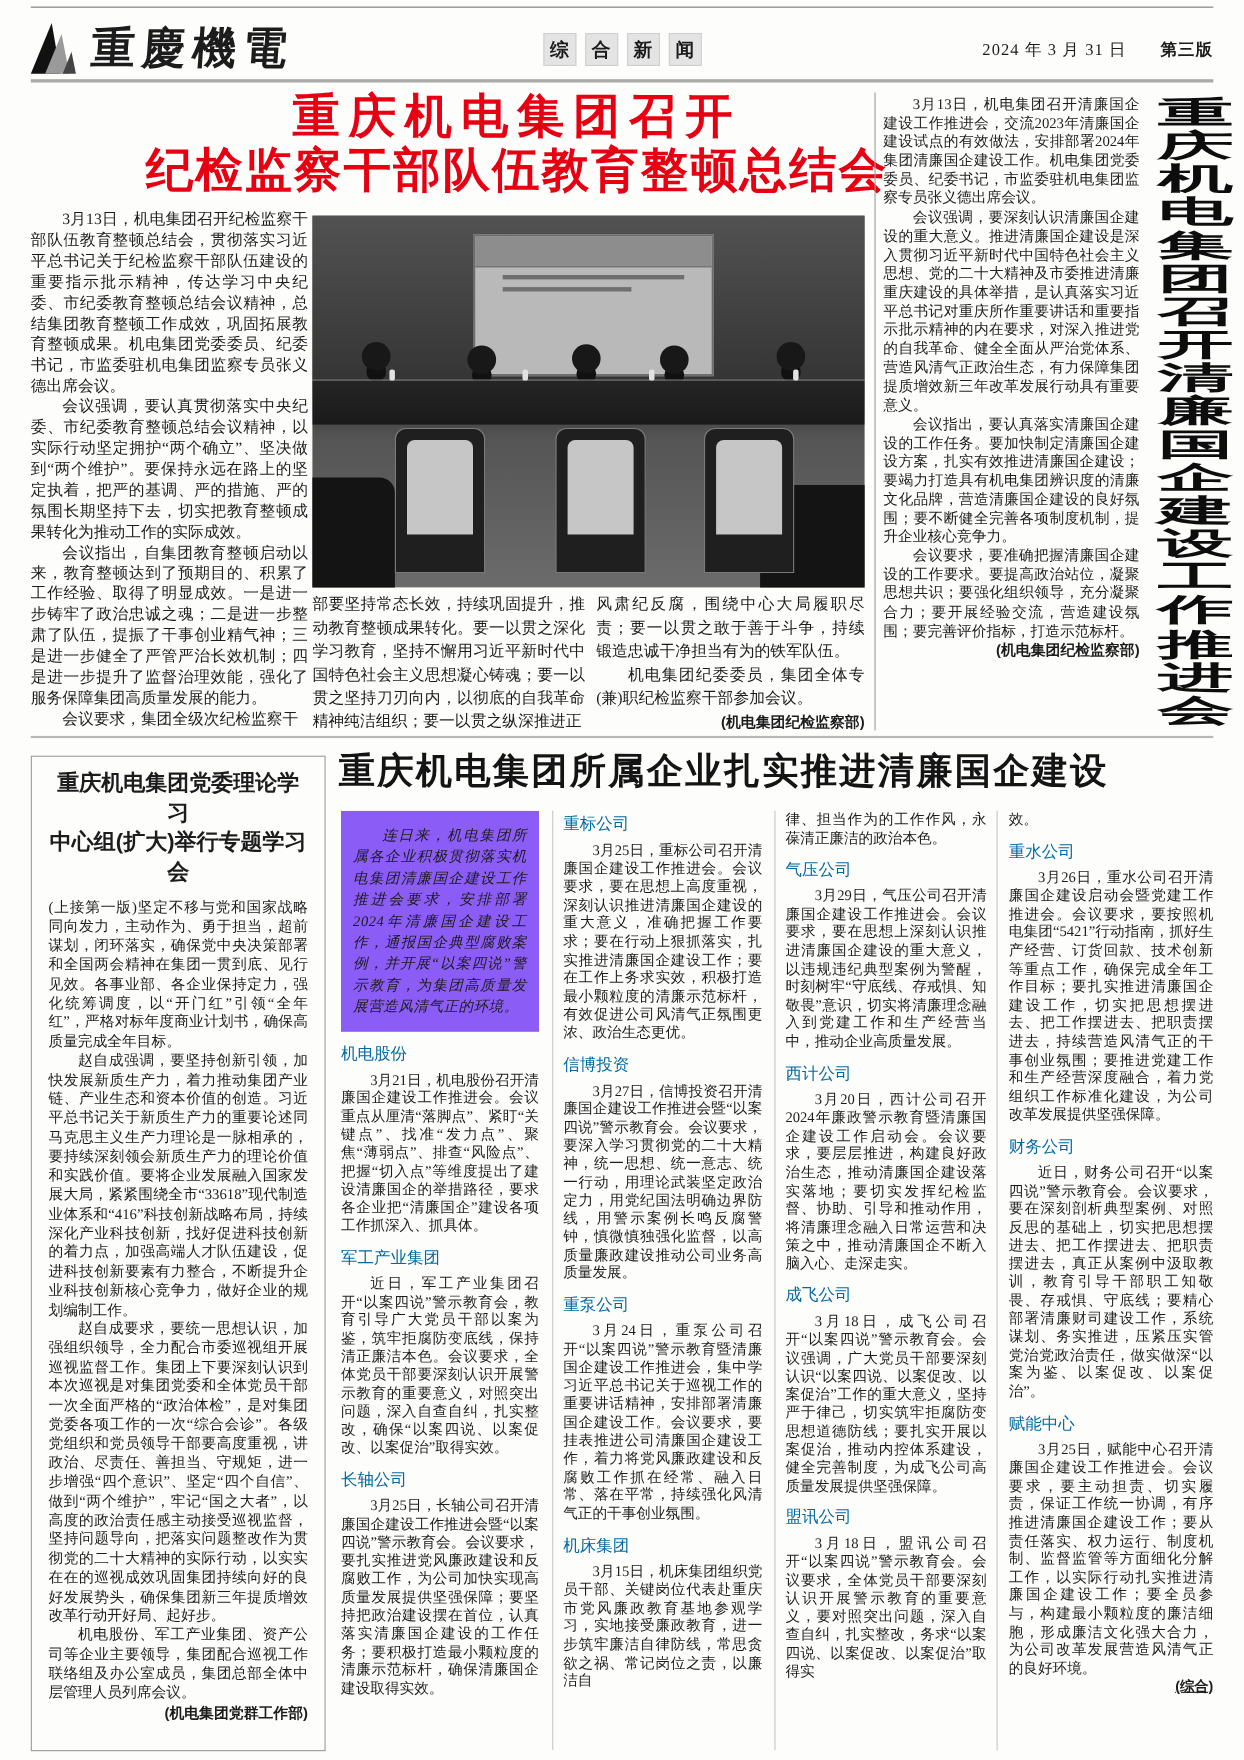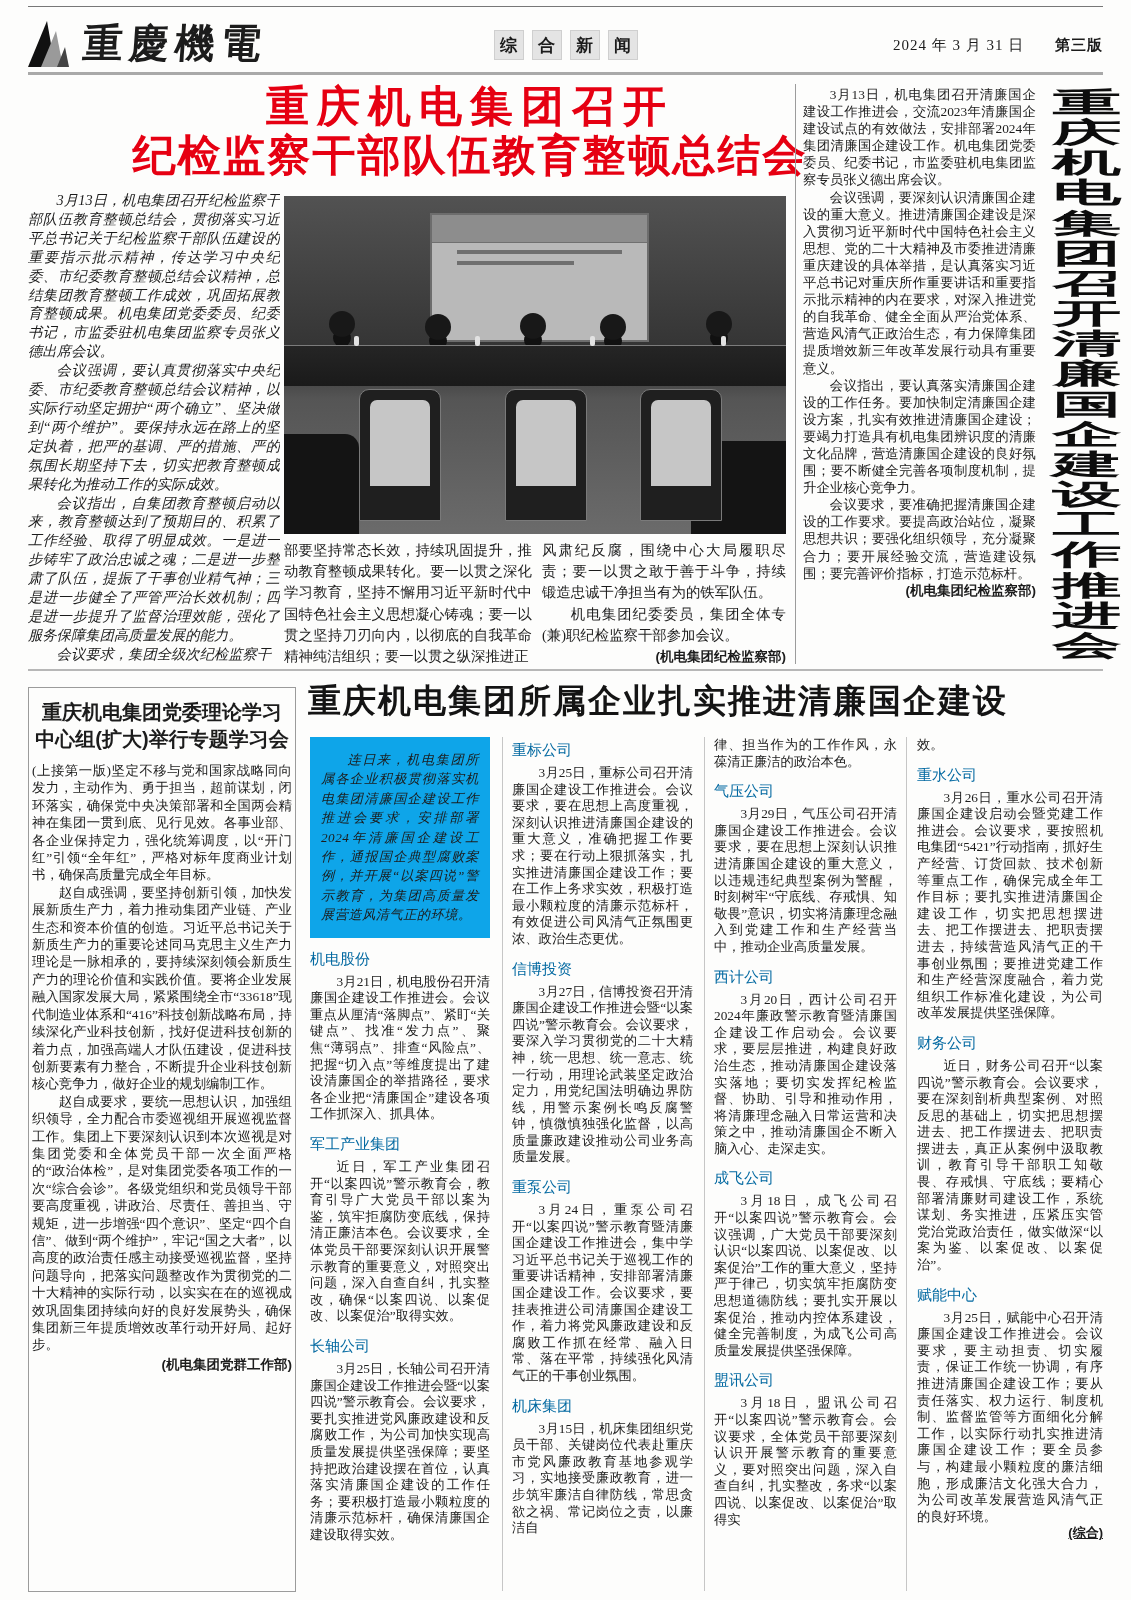--- a/index.html
+++ b/index.html
@@ -20,21 +20,21 @@
   .issue-info{position:absolute;right:0;top:22px;font-size:15px;letter-spacing:1px;}
   .issue-info .ed{margin-left:26px;font-weight:bold;}
   .header-rule{position:absolute;left:28px;right:28px;top:72px;height:3px;background:#a9a9a9;}
   
   .lead-hl{position:absolute;left:70px;top:82px;width:800px;text-align:center;color:#e60012;
         font-family:"Liberation Sans","DejaVu Sans",sans-serif;font-weight:900;margin:0;}
   .lead-hl .hl1{display:block;font-size:43px;line-height:48px;letter-spacing:8px;}
   .lead-hl .hl2{display:block;font-size:43px;line-height:50px;letter-spacing:2px;}
   .col{text-align:justify;}
   .col p{margin:0;text-indent:2em;}
-  .lead-left{position:absolute;left:28px;top:191px;width:252px;height:472px;font-size:14.3px;line-height:18.9px;overflow:hidden;font-style:italic;}
+  .lead-left{position:absolute;left:28px;top:191px;width:252px;height:472px;font-size:14.3px;line-height:18.9px;overflow:hidden;}
   
   .photo{position:absolute;left:284px;top:196px;width:502px;height:338px;overflow:hidden;
         background:linear-gradient(#4c4c4c,#383838 44%,#2e2e2e 46%,#555 60%,#6b6b6b);}
   .ph-backwall{position:absolute;left:0;top:0;width:100%;height:44%;background:linear-gradient(#525252,#353535);}
   .ph-screen{position:absolute;left:29%;top:5%;width:43%;height:37%;background:#b9b9b9;border:2px solid #6d6d6d;}
   .ph-screen .bar{height:22%;background:#8d8d8d;border-bottom:1px solid #707070;}
   .ph-screen .tline{height:4px;background:#6f6f6f;margin:7px 12% 0 12%;}
   .ph-screen .tline.short{margin-right:34%;}
   .ph-table{position:absolute;left:0;top:44%;width:100%;height:12%;background:linear-gradient(#252525,#1a1a1a);border-top:1px solid #7c7c7c;}
   .bottle{position:absolute;top:41.5%;width:5px;height:10px;background:#e2e2e2;border-radius:2px;}
@@ -50,37 +50,37 @@
   .byline{font-weight:bold;text-align:right;font-family:"Liberation Sans",sans-serif;font-size:13.5px;}
   
   .vrule{position:absolute;width:1px;background:#9c9c9c;}
   .right-col{position:absolute;left:803px;top:86px;width:233px;height:578px;font-size:13.4px;line-height:17.1px;overflow:hidden;}
   .v-headline{position:absolute;left:1044px;top:88px;width:86px;height:572px;display:flex;flex-direction:column;
         justify-content:space-between;align-items:center;font-family:"Liberation Sans","DejaVu Sans",sans-serif;}
   .v-headline span{display:block;font-size:28px;line-height:29px;font-weight:900;transform:scaleX(2.45);white-space:nowrap;color:#0d0d0d;}
   .divider{position:absolute;left:28px;width:1075px;top:669px;height:2px;background:#b7b7b7;}
   
   .study-box{position:absolute;left:28px;top:687px;width:268px;height:905px;border:1px solid #9b9b9b;
-        box-sizing:border-box;padding:11px 3px;overflow:hidden;}
+        box-sizing:border-box;padding:11px 15px;overflow:hidden;}
   .study-title{text-align:center;font-family:"Liberation Sans",sans-serif;font-weight:900;font-size:20px;line-height:27px;margin-bottom:9px;}
   .study-title span{display:block;}
   .study-body{font-size:13.4px;line-height:17.4px;text-align:justify;}
   .study-body p{margin:0;text-indent:2em;}
   .study-box .byline{margin-top:2px;text-align:right;}
   
   .ent-headline{position:absolute;left:308px;top:679px;width:795px;margin:0;
         font-family:"Liberation Sans","DejaVu Sans",sans-serif;font-weight:900;font-size:33px;letter-spacing:2px;color:#141414;}
   .ent-col{position:absolute;top:737px;height:858px;overflow:hidden;font-size:13.3px;line-height:16.6px;text-align:justify;}
   .ent-col p{margin:0;text-indent:2em;font-family:Liberation Serif, serif;}
   .ent-c1{left:310px;width:180px;}
   .ent-c2{left:512px;width:181px;}
   .ent-c3{left:714px;width:183px;}
   .ent-c4{left:917px;width:186px;}
   .colrule{top:737px;height:854px;background:#c6c6c6;}
-  .intro-box{background:#0ea5e9;padding:13px 11px;font-style:italic;font-size:13.2px;line-height:19.4px;
+  .intro-box{background:#8b5cf6;padding:13px 11px;font-style:italic;font-size:13.2px;line-height:19.4px;
         letter-spacing:0.5px;text-indent:2em;margin-bottom:1px;}
   .sec-h{font-family:"Liberation Sans","DejaVu Sans",sans-serif;font-weight:400;font-size:15px;line-height:22px;
         margin:10px 0 4px 0;text-indent:0 !important;color:#0369a1;}
   .sec-h.first{margin-top:2px;}
   .byline-inline{float:right;font-weight:bold;font-family:"Liberation Sans",sans-serif;font-size:13px;text-decoration:underline;}
 </style>
 </head>
 <body>
 
 <div class="page">
@@ -192,20 +192,21 @@
 
   <div class="study-box">
     <div class="study-title">
       <span>重庆机电集团党委理论学习</span>
       <span>中心组(扩大)举行专题学习会</span>
     </div>
     <div class="study-body">
       <p class="cont">(上接第一版)坚定不移与党和国家战略同向发力，主动作为、勇于担当，超前谋划，闭环落实，确保党中央决策部署和全国两会精神在集团一贯到底、见行见效。各事业部、各企业保持定力，强化统筹调度，以“开门红”引领“全年红”，严格对标年度商业计划书，确保高质量完成全年目标。</p>
       <p>赵自成强调，要坚持创新引领，加快发展新质生产力，着力推动集团产业链、产业生态和资本价值的创造。习近平总书记关于新质生产力的重要论述同马克思主义生产力理论是一脉相承的，要持续深刻领会新质生产力的理论价值和实践价值。要将企业发展融入国家发展大局，紧紧围绕全市“33618”现代制造业体系和“416”科技创新战略布局，持续深化产业科技创新，找好促进科技创新的着力点，加强高端人才队伍建设，促进科技创新要素有力整合，不断提升企业科技创新核心竞争力，做好企业的规划编制工作。</p>
       <p>赵自成要求，要统一思想认识，加强组织领导，全力配合市委巡视组开展巡视监督工作。集团上下要深刻认识到本次巡视是对集团党委和全体党员干部一次全面严格的“政治体检”，是对集团党委各项工作的一次“综合会诊”。各级党组织和党员领导干部要高度重视，讲政治、尽责任、善担当、守规矩，进一步增强“四个意识”、坚定“四个自信”、做到“两个维护”，牢记“国之大者”，以高度的政治责任感主动接受巡视监督，坚持问题导向，把落实问题整改作为贯彻党的二十大精神的实际行动，以实实在在的巡视成效巩固集团持续向好的良好发展势头，确保集团新三年提质增效改革行动开好局、起好步。</p>
+      <p>机电股份、军工产业集团、资产公司等企业主要领导，集团配合巡视工作联络组及办公室成员，集团总部全体中层管理人员列席会议。</p>
     </div>
     <div class="byline">(机电集团党群工作部)</div>
   </div>
 
   <h2 class="ent-headline">重庆机电集团所属企业扎实推进清廉国企建设</h2>
 
   <div class="vrule colrule" style="left:502px;"></div>
   <div class="vrule colrule" style="left:704px;"></div>
   <div class="vrule colrule" style="left:906px;"></div>
 

